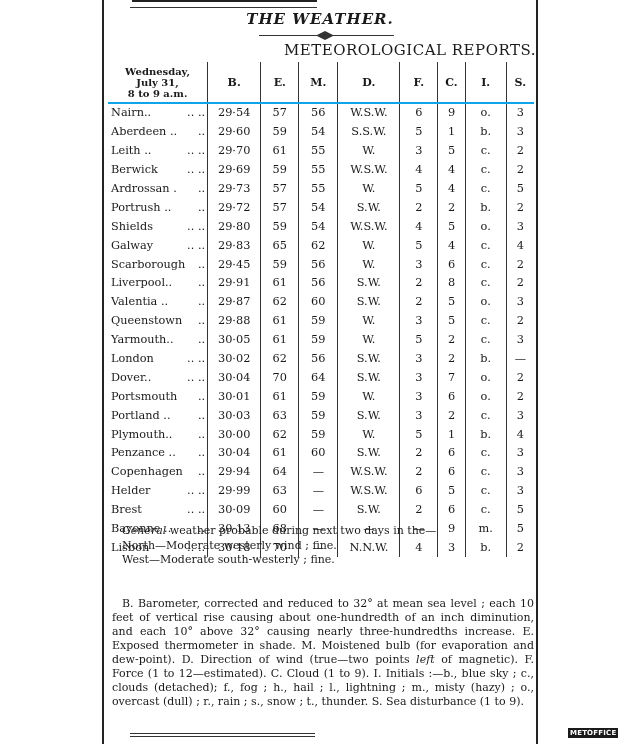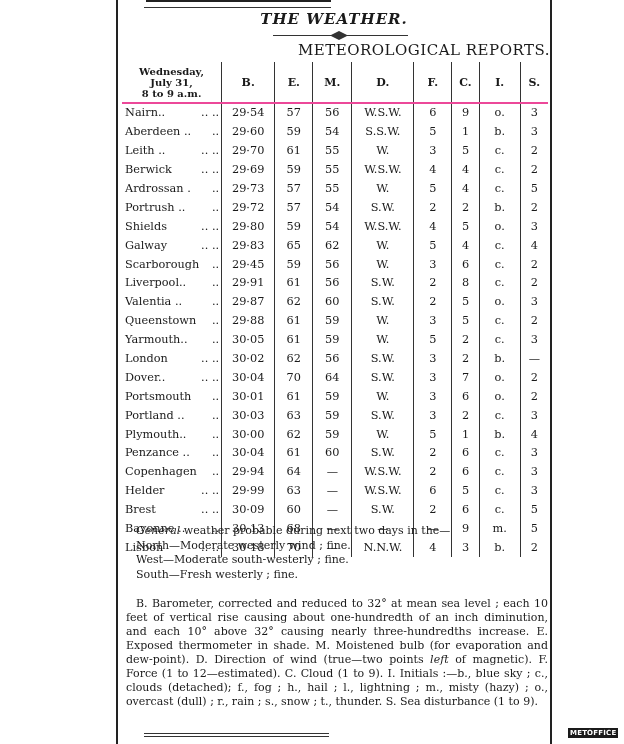--- a/index.html
+++ b/index.html
@@ -1,31 +1,31 @@
 <!DOCTYPE html>
 <html><head>
 <meta charset="utf-8">
 <style>
   html, body { margin:0; padding:0; }
   body { width:624px; height:744px; background:#ffffff; position:relative; overflow:hidden;
          font-family:"DejaVu Serif", "Liberation Serif", serif; color:#1a1a1a; }
-  .page { position:absolute; left:116px; top:0; width:436px; height:744px;
+  .page { position:absolute; left:102px; top:0; width:436px; height:744px;
           border-left:2px solid #222; border-right:2px solid #222; box-sizing:border-box; }
   .rule-top { position:absolute; left:130px; top:0; width:185px; height:2px; background:#222; }
   .rule-top2 { position:absolute; left:128px; top:7px; width:187px; height:1px; background:#333; }
   .title { position:absolute; left:0; right:0; top:10px; text-align:center;
            font-style:italic; font-weight:bold; font-size:15px; letter-spacing:1px; }
   .ornament { position:absolute; left:155px; top:33px; width:135px; height:6px; }
   .ornament .line { position:absolute; left:0; right:0; top:2px; height:1px; background:#333; }
   .ornament .dia { position:absolute; left:57px; top:-2px; width:18px; height:9px; background:#333;
                    clip-path:polygon(0 50%,50% 0,100% 50%,50% 100%); }
   .subtitle { position:absolute; left:0; right:0; top:41px; text-align:right; font-size:15px; letter-spacing:0.5px; }
   table { position:absolute; left:4px; top:62px; width:426px; border-collapse:collapse;
           font-family:"DejaVu Serif", serif; font-size:11.3px; }
-  th { font-weight:bold; font-size:11px; height:40px; padding:0; border-bottom:2px solid #ec4899; vertical-align:middle;margin-top:24px; }
+  th { font-weight:bold; font-size:11px; height:40px; padding:0; border-bottom:2px solid #0ea5e9; vertical-align:middle;margin-top:24px; }
   th.date { font-size:10px; line-height:11px; font-weight:bold; text-align:center; }
   td { height:18.9px; padding:0; text-align:center; line-height:18px; white-space:nowrap; }
   td.place { text-align:left; padding-left:3px; font-size:11.3px; }
   td.place .dots { float:right; padding-right:2px; }
   .vb { border-left:1px solid #333; }
   .c-place { width:100px; } .c-b { width:53px; } .c-e { width:38px; } .c-m { width:39px; }
   .c-d { width:62px; } .c-f { width:38px; } .c-c { width:27px; } .c-i { width:41px; } .c-s { width:28px; }
   .text-block { position:absolute; left:18px; width:410px; font-size:11px; line-height:14.6px; }
   .forecast { top:524px; }
   .forecast .line { white-space:nowrap; }
@@ -335,21 +335,20 @@
           <td class="vb">b.</td>
           <td class="vb">2</td>
         </tr>
       </tbody>
   </table>
 
   <div class="text-block forecast">
     <div class="line"><i>General</i><span> weather probable during next two days in the—</span></div>
     <div class="line">North—Moderate westerly wind ; fine.</div>
     <div class="line">West—Moderate south-westerly ; fine.</div>
-    <div class="line">South—Fresh westerly ; fine.</div>
   </div>
 
   <div class="explanation">
     <p><span>B. Barometer, corrected and reduced to 32° at mean sea level ; each 10 feet of vertical rise causing about one-hundredth of an inch diminution, and each 10° above 32° causing nearly three-hundredths increase. E. Exposed thermometer in shade. M. Moistened bulb (for evaporation and dew-point). D. Direction of wind (true—two points </span><i>left</i><span> of magnetic). F. Force (1 to 12—estimated). C. Cloud (1 to 9). I. Initials :—b., blue sky ; c., clouds (detached); f., fog ; h., hail ; l., lightning ; m., misty (hazy) ; o., overcast (dull) ; r., rain ; s., snow ; t., thunder. S. Sea disturbance (1 to 9).</span></p>
   </div>
   <div class="rule-bottom" style="left:26px;"></div>
   <div class="rule-bottom2" style="left:26px;"></div>
 </div>
 
 <div class="logo">METOFFICE</div>

